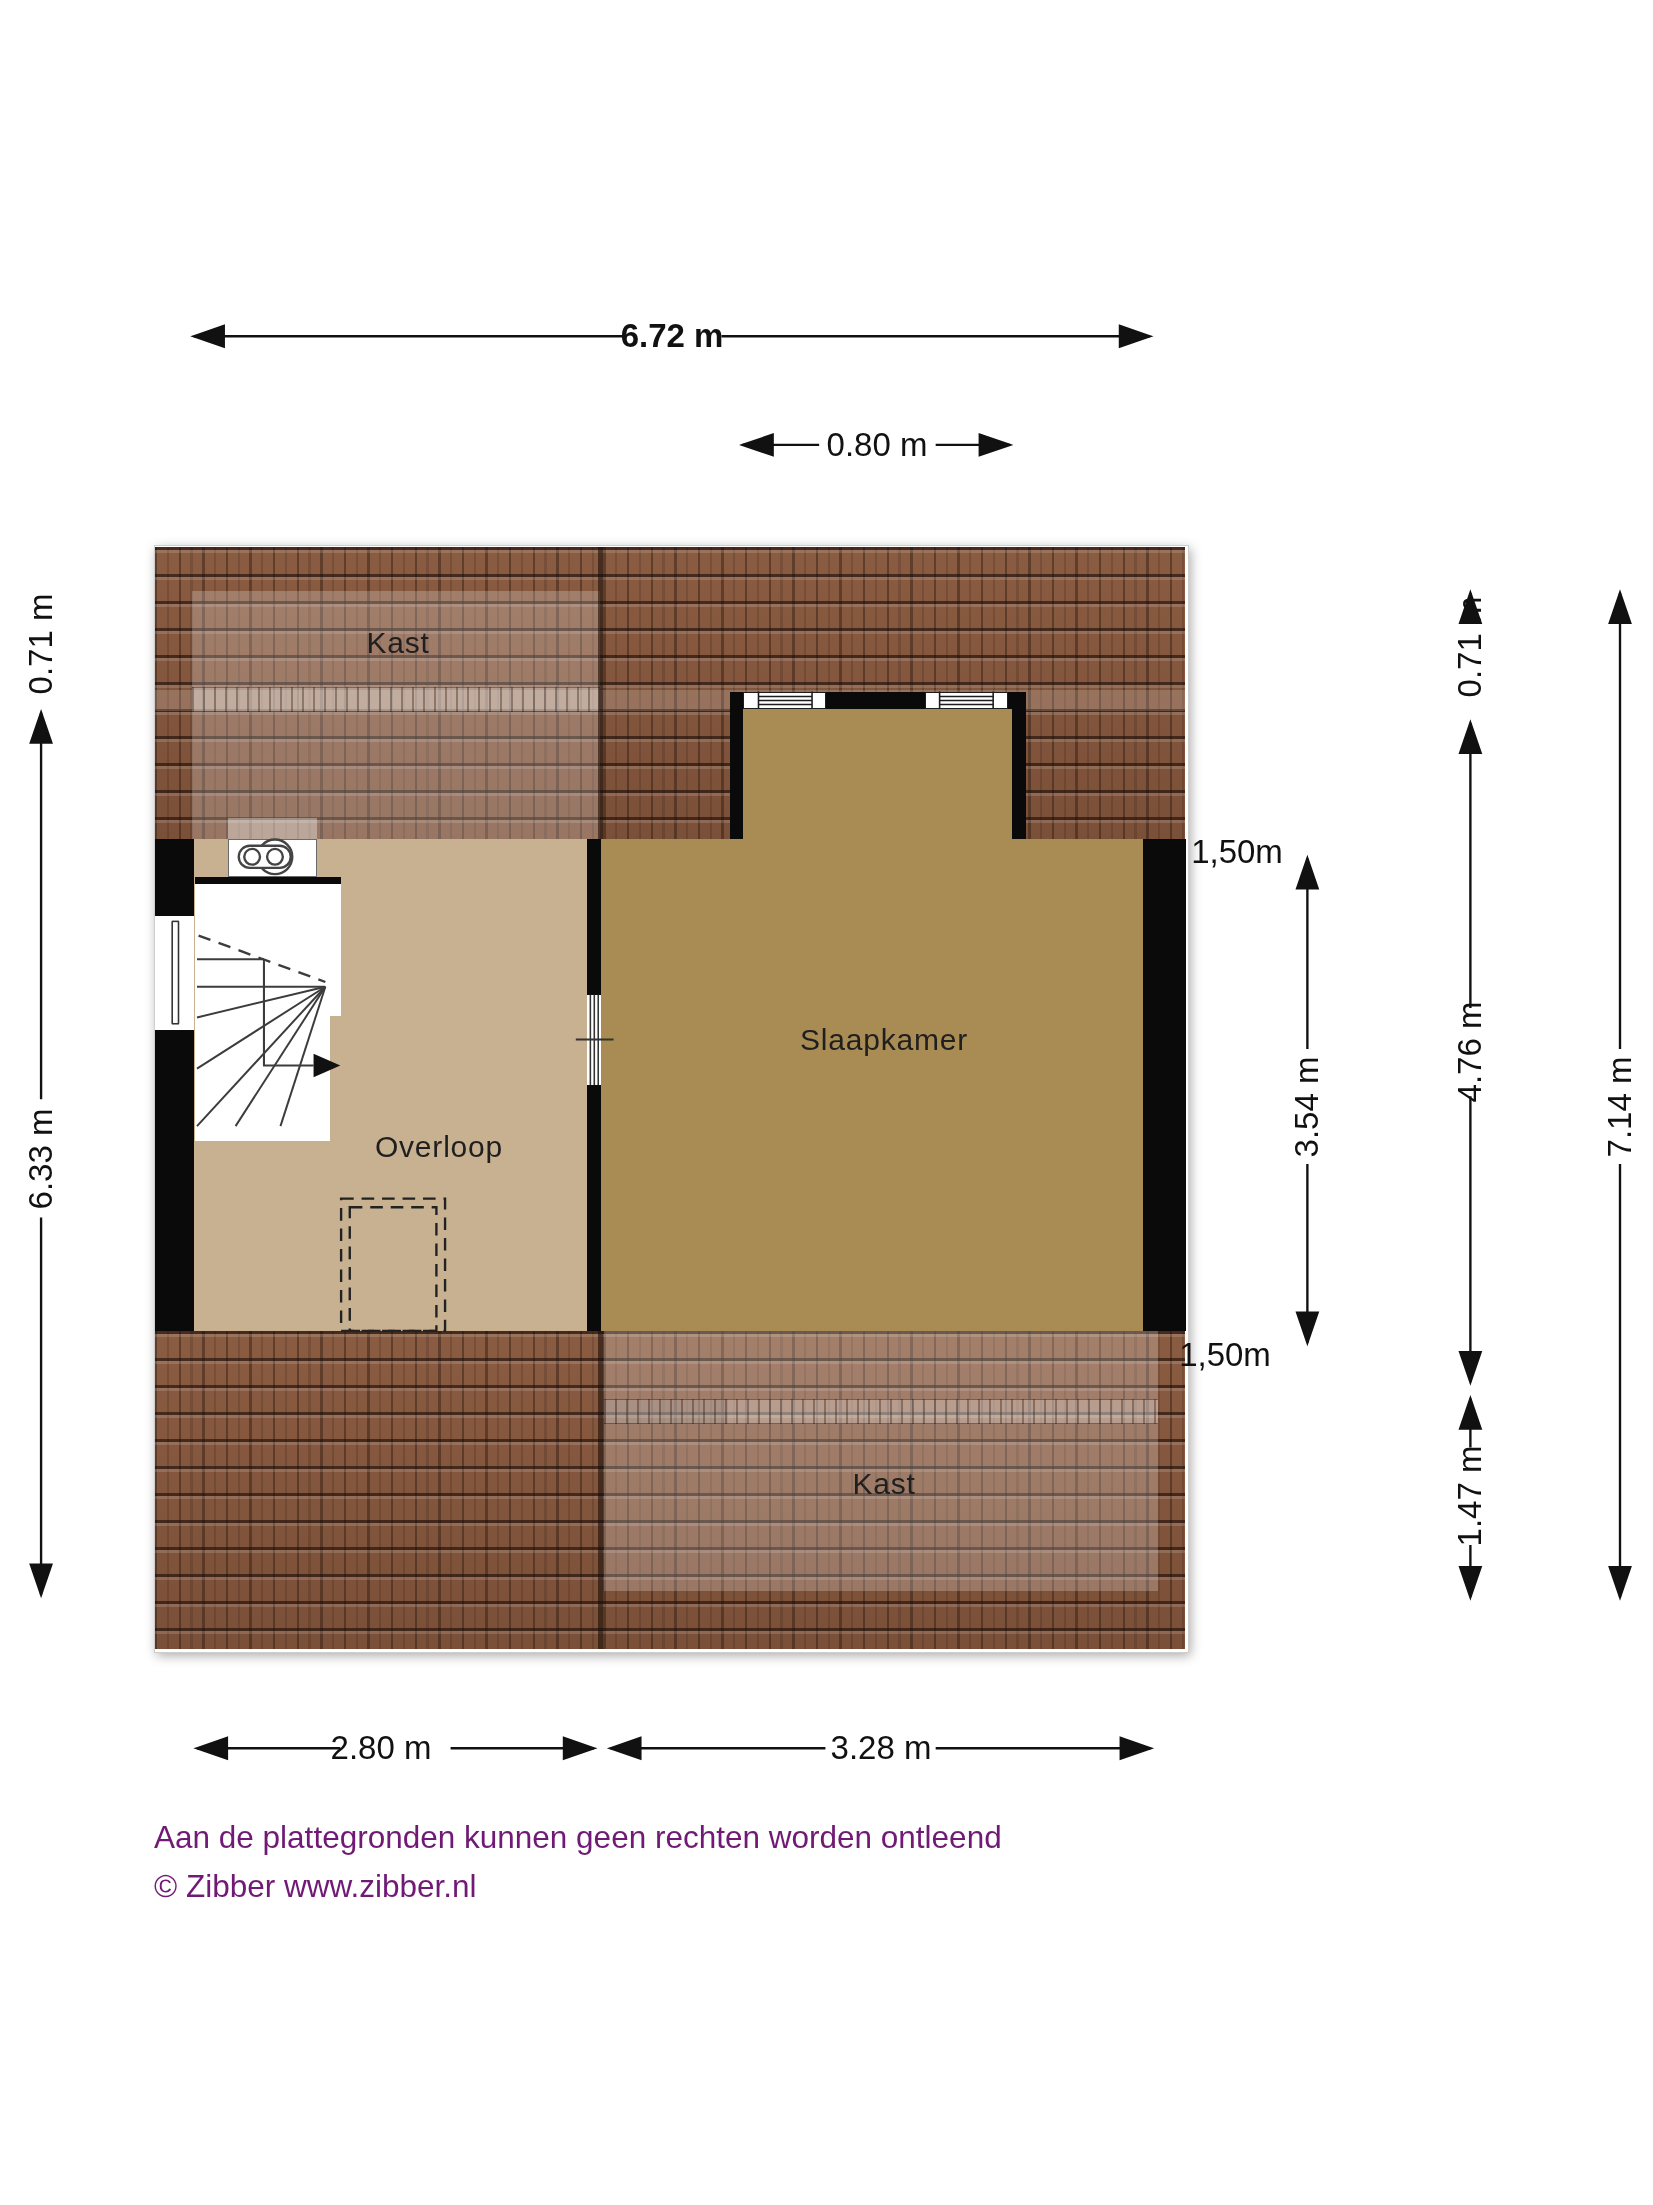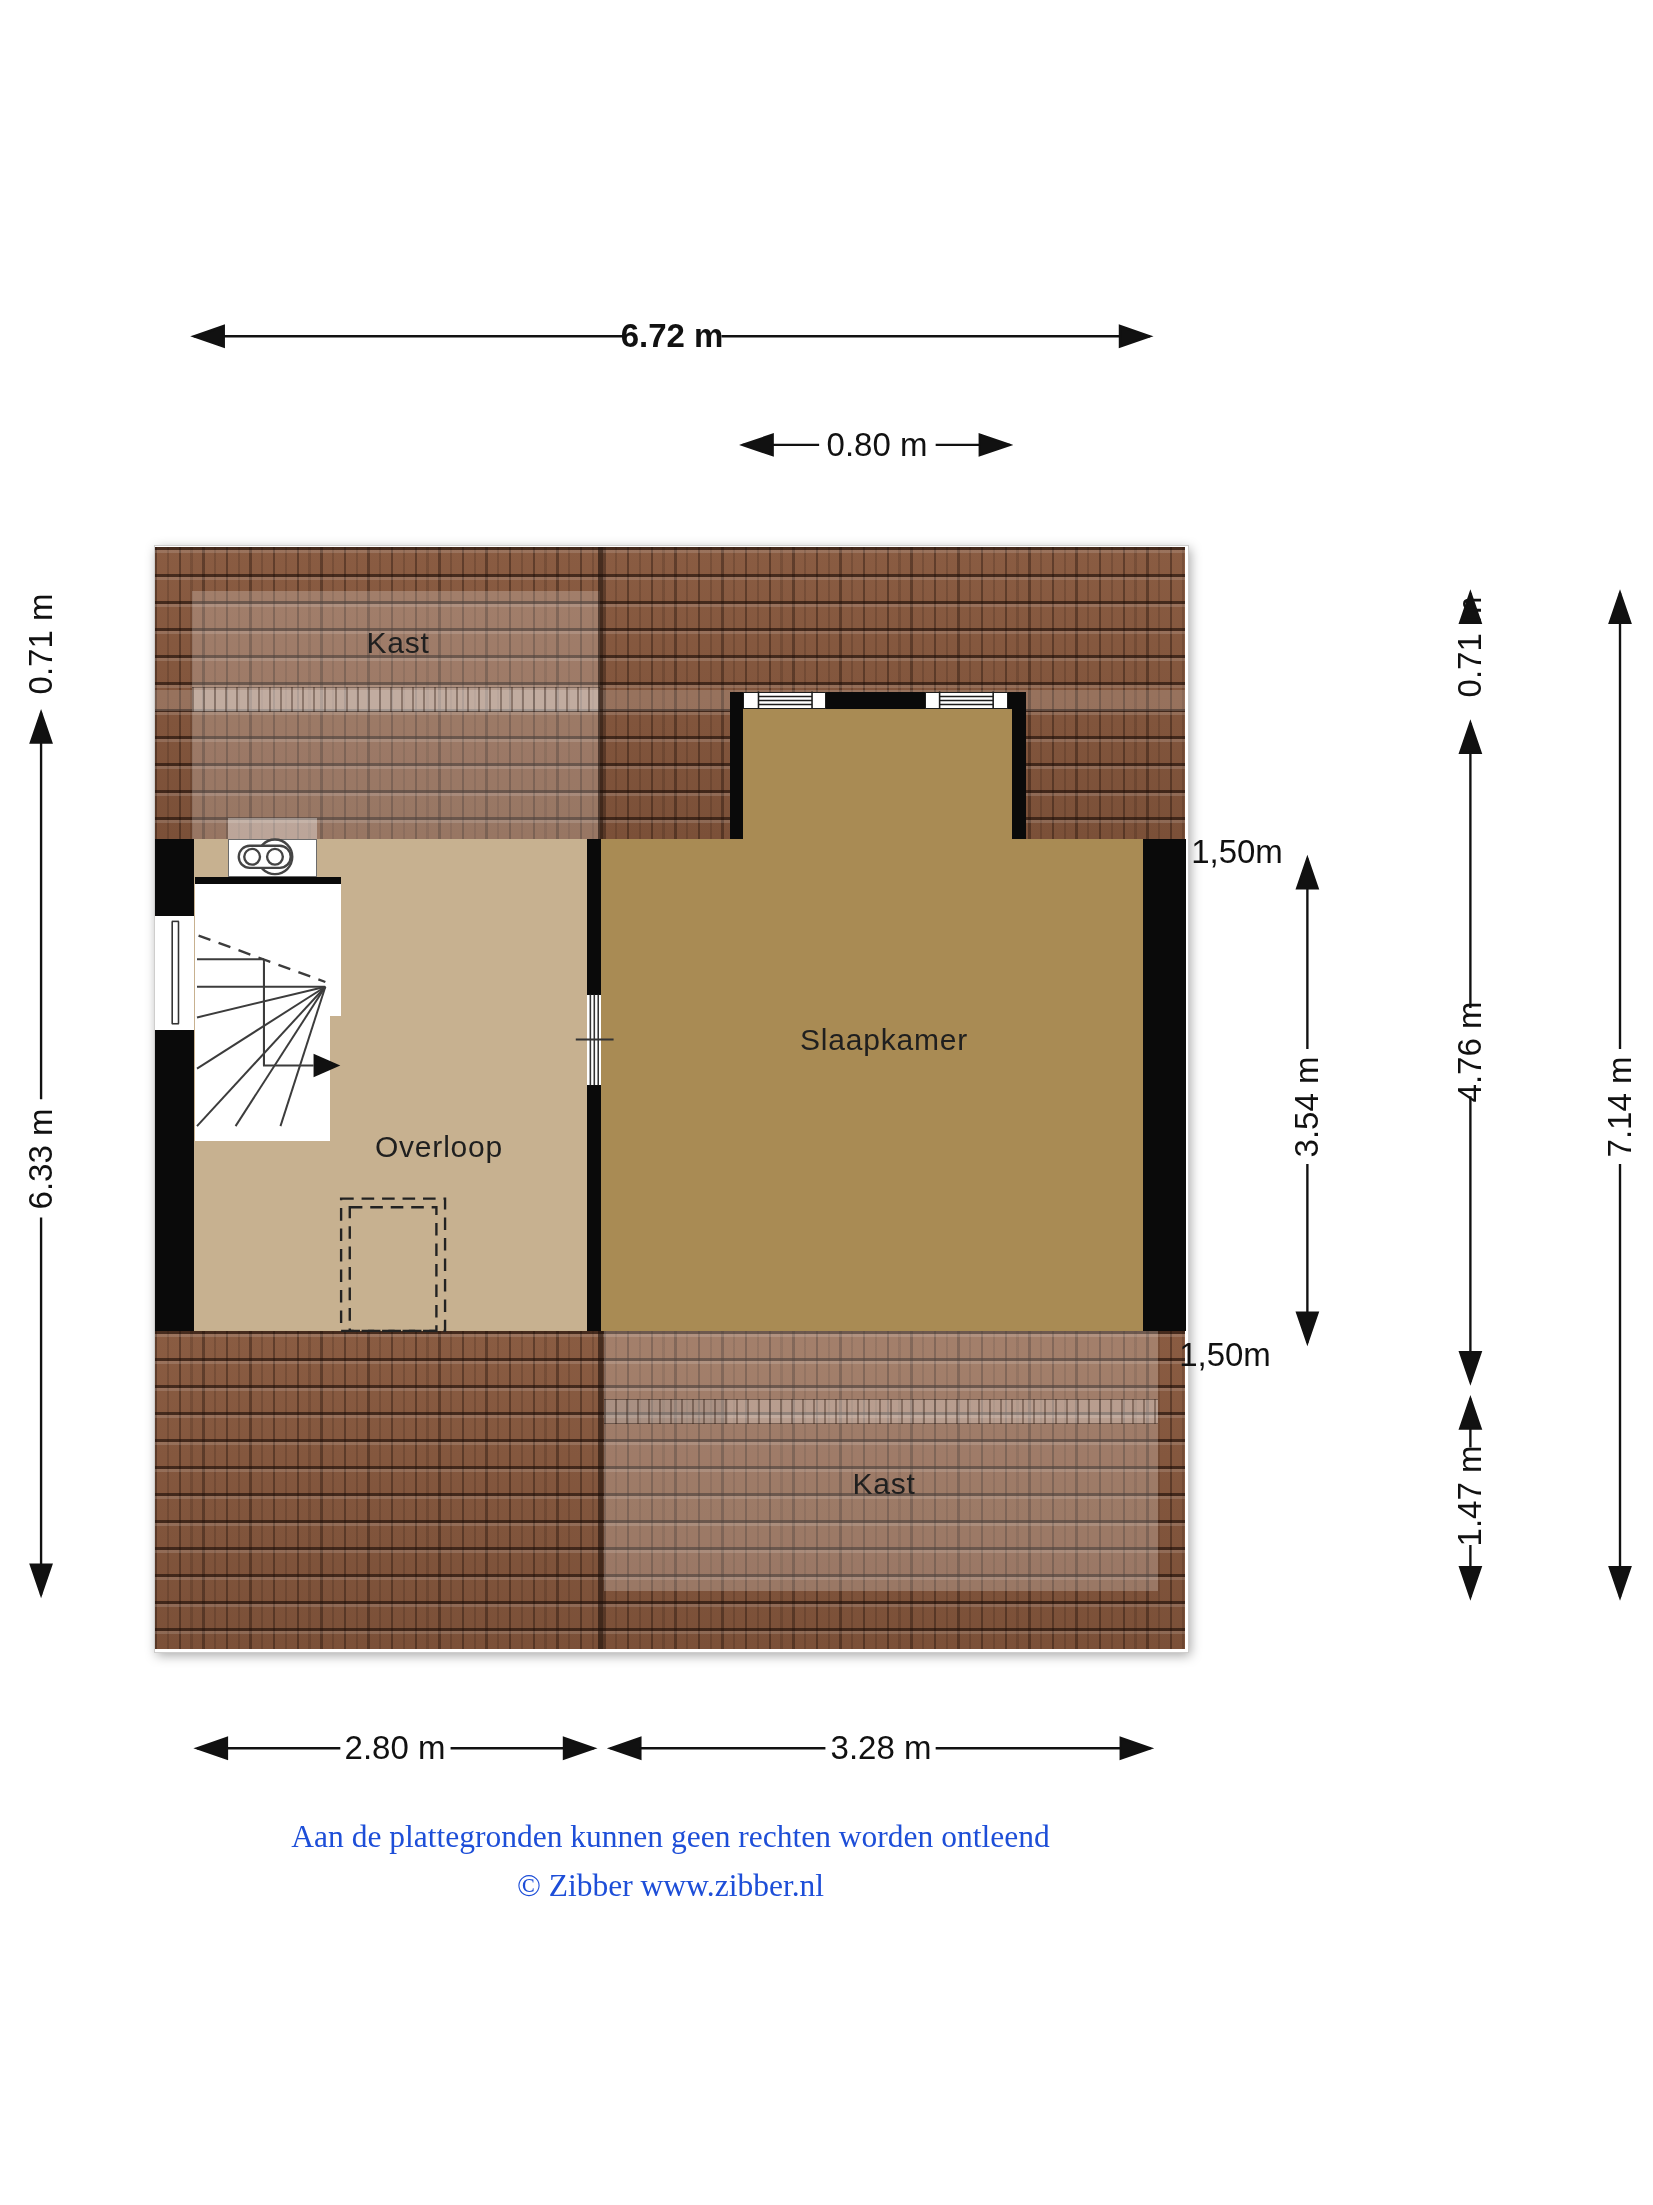--- a/index.html
+++ b/index.html
@@ -34,22 +34,22 @@
              clip-path:polygon(0 0,146px 0,146px 132px,135px 132px,135px 257px,0 257px);
              filter:drop-shadow(0 0 2.4px rgba(0,0,0,0.45));}
   .boiler-ghost{background:rgba(255,255,255,0.35);}
   .boiler-box{background:#fff;border:1.6px solid #6b6b6b;box-sizing:border-box;}
   
   .label{position:absolute;transform:translate(-50%,-50%);font-size:30px;color:#1f1f1f;
          white-space:nowrap;z-index:9;letter-spacing:0.8px;}
   .dim{position:absolute;transform:translate(-50%,-50%);font-size:33px;color:#111;
        white-space:nowrap;z-index:9;}
   .dim.v{transform:translate(-50%,-50%) rotate(-90deg);}
-  .footer-line{position:absolute;left:154px;width:1033px;text-align:center;font-size:31.5px;
-               color:#1d4ed8;z-index:9;font-family:Liberation Serif, serif;}
+  .footer-line{position:absolute;left:154px;width:1033px;text-align:left;font-size:31.5px;
+               color:#701a75;z-index:9;}
   svg.linework{position:absolute;left:0;top:0;z-index:8;pointer-events:none;}
 </style>
 </head>
 <body>
 
 <div class="canvas">
 
   <div class="abs plan-frame"></div>
 
   <div class="abs tiles roof-top"></div>
@@ -187,21 +187,21 @@
     </g>
   </svg>
 
   <div class="label" style="left:398px;top:643px;">Kast</div>
   <div class="label" style="left:884px;top:1040px;text-align:center;">Slaapkamer</div>
   <div class="label" style="left:439px;top:1147px;">Overloop</div>
   <div class="label" style="left:884px;top:1484px;">Kast</div>
 
   <div class="dim" style="left:672px;top:336px;font-weight:bold;">6.72 m</div>
   <div class="dim" style="left:877px;top:445px;">0.80 m</div>
-  <div class="dim" style="left:395px;top:1748px;">2.80 m</div>
+  <div class="dim" style="left:381px;top:1748px;">2.80 m</div>
   <div class="dim" style="left:881px;top:1748px;">3.28 m</div>
   <div class="dim v" style="left:41px;top:644px;">0.71 m</div>
   <div class="dim v" style="left:41px;top:1159px;">6.33 m</div>
   <div class="dim" style="left:1237px;top:852px;">1,50m</div>
   <div class="dim v" style="left:1307px;top:1107px;">3.54 m</div>
   <div class="dim" style="left:1225px;top:1355px;">1,50m</div>
   <div class="dim v" style="left:1470px;top:647px;">0.71 m</div>
   <div class="dim v" style="left:1470px;top:1052px;">4.76 m</div>
   <div class="dim v" style="left:1470px;top:1496px;">1.47 m</div>
   <div class="dim v" style="left:1620px;top:1107px;">7.14 m</div>

